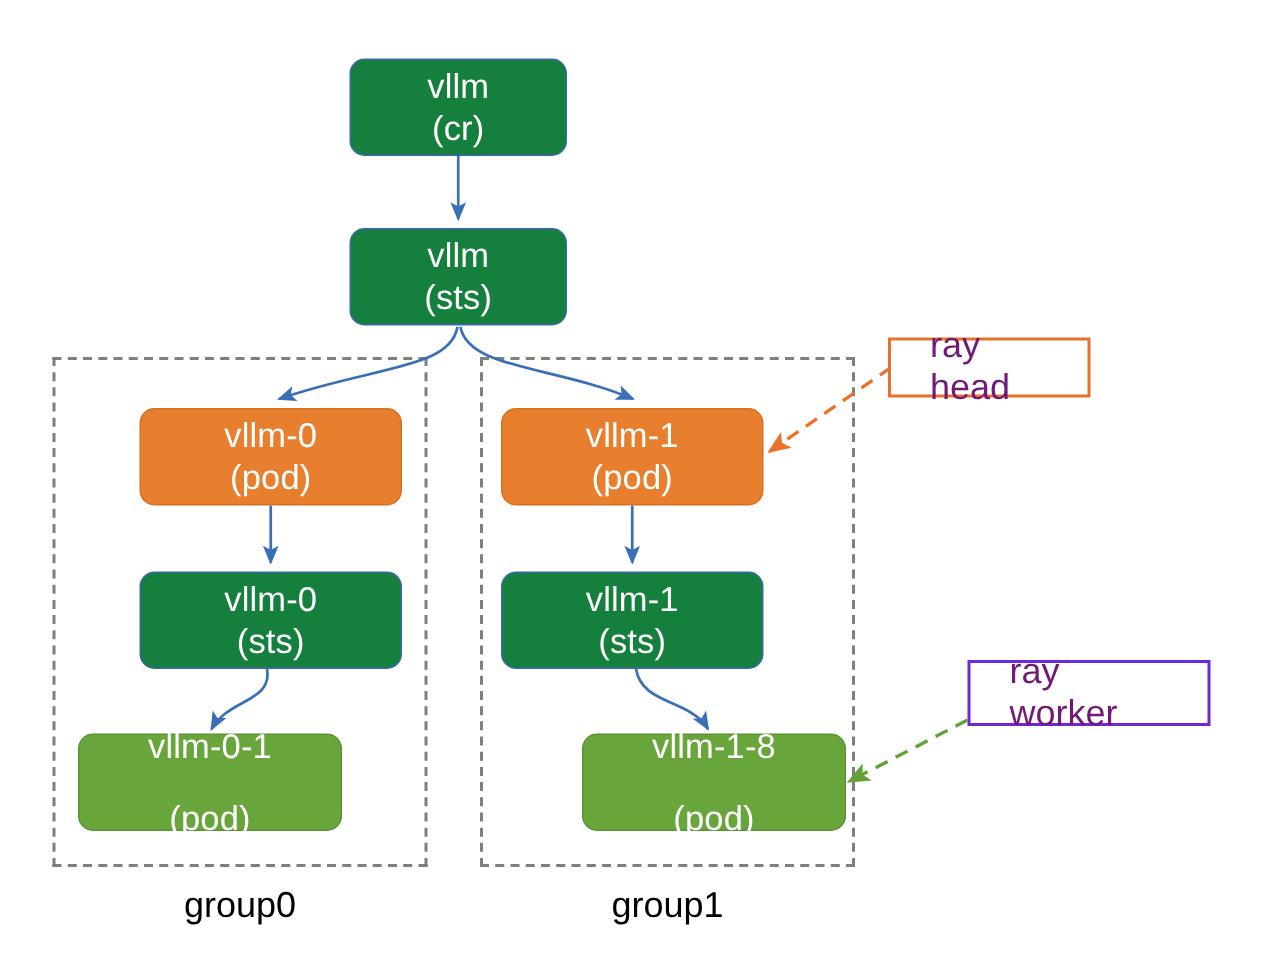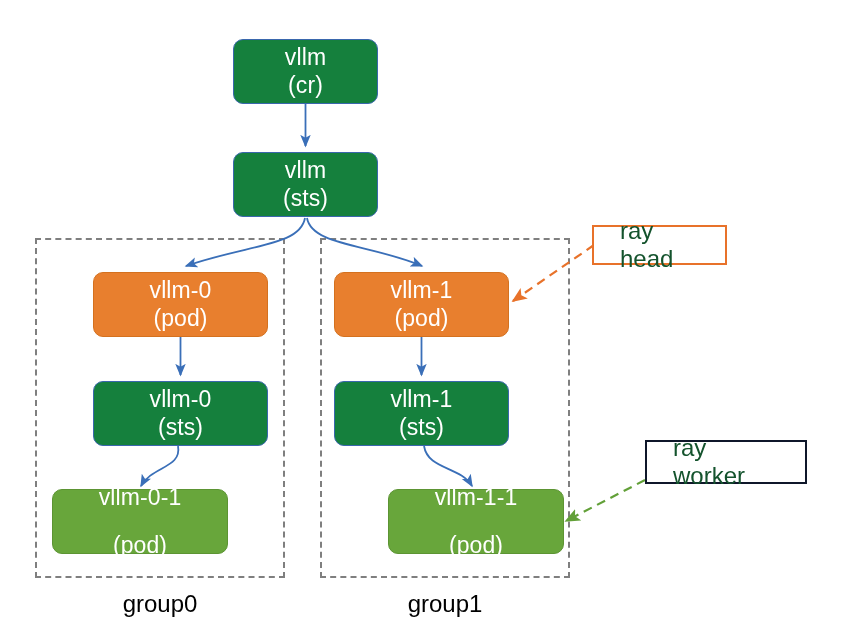--- a/index.html
+++ b/index.html
@@ -55,25 +55,25 @@
     text-align: center;
   }
   .callout {
     position: absolute;
     box-sizing: border-box;
     background: #ffffff;
     display: flex;
     align-items: center;
     justify-content: center;
     font-size: 24px;
-    color: #14532d;
+    color: #701a75;
     padding: 0 26px;
   }
   .callout.orange-box { border: 2px solid #e8722a; }
-  .callout.green-box  { border: 2px solid #0f172a; justify-content: center; }
+  .callout.green-box  { border: 2px solid #6d28d9; justify-content: center; }
 </style>
 </head>
 <body>
 
 <div id="canvas">
 
   <div class="group-box" style="left:35px; top:238px; width:250px; height:340px;"></div>
   <div class="group-box" style="left:320px; top:238px; width:250px; height:340px;"></div>
 
   <svg class="layer" viewBox="0 0 842 644">
@@ -137,21 +137,21 @@
     <span class="l1">vllm-1</span>
     <span class="l2">(pod)</span>
   </div>
 
   <div class="node blue" style="left:334px; top:381px; width:175px; height:65px;">
     <span class="l1">vllm-1</span>
     <span class="l2">(sts)</span>
   </div>
 
   <div class="node green" style="left:388px; top:489px; width:176px; height:65px;">
-    <span class="l1">vllm-1-1</span>
+    <span class="l1">vllm-1-8</span>
     <span class="l2">(pod)</span>
   </div>
 
   <div class="group-label" style="left:35px; top:590px; width:250px;">group0</div>
   <div class="group-label" style="left:320px; top:590px; width:250px;">group1</div>
 
   <div class="callout orange-box" style="left:592px; top:225px; width:135px; height:40px;">
     <span>ray head</span>
   </div>
 

